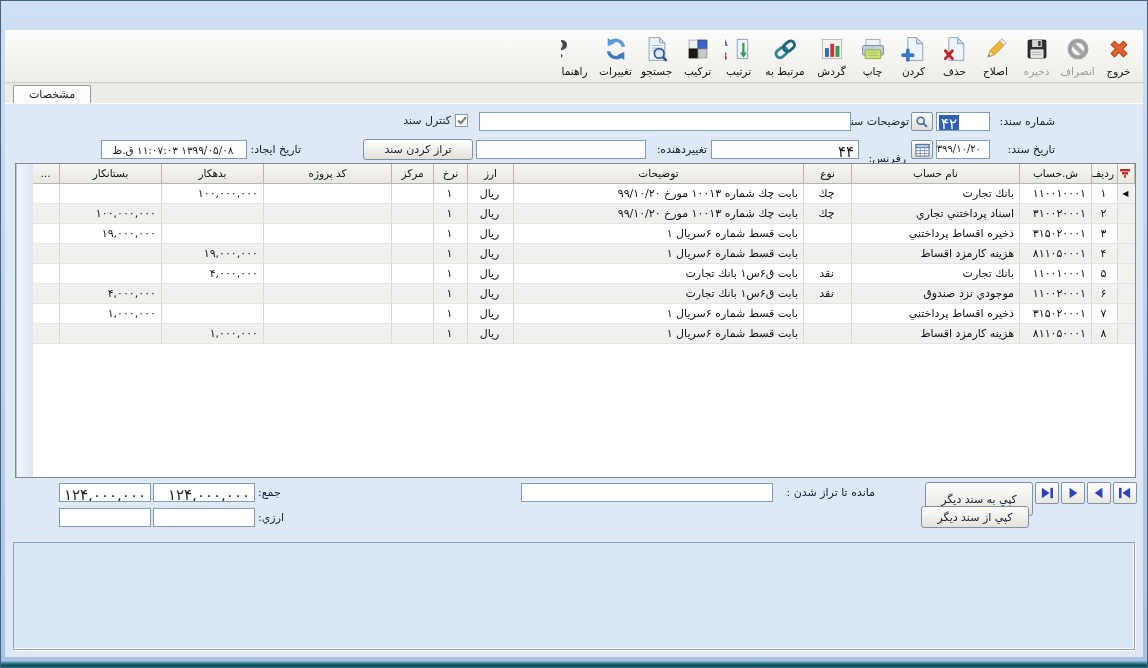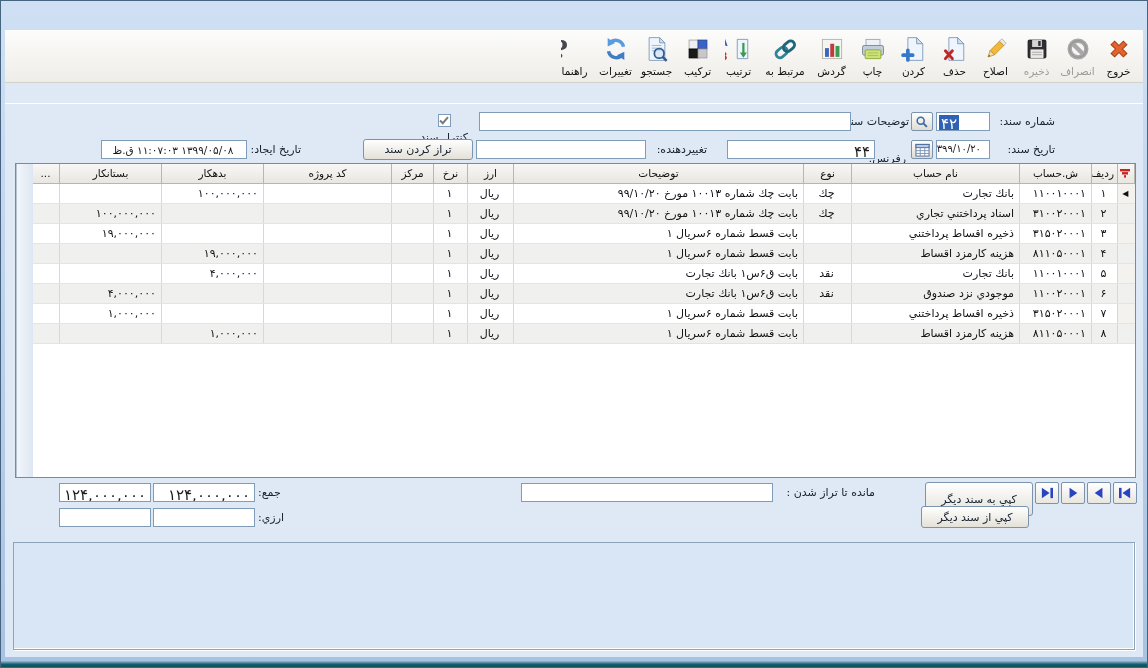--- a/index.html
+++ b/index.html
@@ -47,21 +47,21 @@
   .formpanel { position:absolute; top:73px; left:0; right:0; height:61px; background:#dfe9f5; border-top:1px solid #fff; }
   .flabel { position:absolute; font-size:11px; color:#14202e; white-space:nowrap; direction:rtl; }
   .fbox { position:absolute; height:19px; background:#fff; border:1px solid #7f9db9; font-size:15px;
     direction:rtl; padding:2px 4px 0 2px; overflow:hidden; white-space:nowrap; }
   .sel { background:#2f62b5; color:#fff; padding:0 2px; }
   .fsmallbtn { position:absolute; width:22px; height:19px; border:1px solid #7b93ad;
     background:linear-gradient(#fefefe,#dfdcd4); border-radius:2px; display:flex; align-items:center; justify-content:center; }
   .fbutton { position:absolute; height:21px; border:1px solid #7b93ad; border-radius:3px;
     background:linear-gradient(#fefefe,#e4e1d8); font-size:11px; text-align:center; direction:rtl;
     display:flex; align-items:center; justify-content:center; color:#14202e; }
-  .chkwrap { position:absolute; direction:rtl; display:flex; align-items:center; gap:4px;flex-direction:column; }
+  .chkwrap { position:absolute; direction:rtl; display:flex; align-items:flex-start; gap:4px; }
   .chk { width:13px; height:13px; background:#fff; border:1px solid #7f9db9; display:flex; align-items:center; justify-content:center; }
 
   
   .gridwrap { position:absolute; top:133px; left:10px; width:1121px; height:315px;
     border:1px solid #808890; background:#fff; display:flex; direction:rtl; }
   .vscroll { width:17px; background:linear-gradient(90deg,#f2f6fb,#dde6f2); border-left:1px solid #b8c4d2; order:2; }
   .gridscroll { flex:1; order:1; overflow:hidden; }
   table.grid { border-collapse:collapse; table-layout:fixed; direction:rtl; width:1103px; font-size:11px; }
   table.grid th { height:19px; background:linear-gradient(#f8f7f5,#e8e6e0); border:1px solid #b8b6ae;
     border-top:none; font-weight:normal; font-size:10.5px; color:#111; padding:0 3px; white-space:nowrap; overflow:hidden; }
@@ -259,20 +259,23 @@
       <div class="tb-item">
         <span class="tb-ico">
           <svg viewBox="0 0 32 32" width="28" height="28">
               <text x="8" y="26" font-size="28" font-weight="bold" font-family="DejaVu Serif" fill="#46464e">?</text>
             </svg>
         </span>
           <span class="tb-lbl">راهنما</span>
       </div>
     </div>
 
+    <div class="tabstrip">
+      <div class="tab">مشخصات</div>
+    </div>
 
     <div class="formpanel">
 
       <div class="flabel" style="right:88px; top:11px;">شماره سند:</div>
       <div class="fbox" style="left:931px; top:8px; width:54px; text-align:left;"><span class="sel">۴۲</span></div>
       <div class="fsmallbtn" style="left:906px; top:8px;">
         <span>
             <svg width="14" height="14" viewBox="0 0 16 16">
               <circle cx="6.5" cy="6.5" r="4" fill="none" stroke="#3a6aaa" stroke-width="1.8"></circle>
               <line x1="9.6" y1="9.6" x2="13.6" y2="13.6" stroke="#3a6aaa" stroke-width="2.2"></line>
@@ -300,21 +303,21 @@
               <g stroke="#7a92b8" stroke-width="1">
                 <line x1="5.6" y1="5" x2="5.6" y2="14"></line>
                 <line x1="10.4" y1="5" x2="10.4" y2="14"></line>
                 <line x1="1" y1="8.2" x2="15" y2="8.2"></line>
                 <line x1="1" y1="11.2" x2="15" y2="11.2"></line>
               </g>
             </svg>
           </span>
       </div>
       <div class="flabel" style="right:237px; top:39px;margin-top:9px;">رفرنس:</div>
-      <div class="fbox" style="left:706px; top:36px; width:148px;margin-left:16px;">۴۴</div>
+      <div class="fbox" style="left:706px; top:36px; width:148px;">۴۴</div>
       <div class="flabel" style="right:436px; top:39px;">تغييردهنده:</div>
       <div class="fbox" style="left:471px; top:36px; width:170px;"></div>
       <div class="fbutton" style="left:358px; top:35px; width:110px;">تراز كردن سند</div>
       <div class="flabel" style="right:842px; top:39px;">تاريخ ايجاد:</div>
       <div class="fbox" style="left:96px; top:36px; width:146px; text-align:center; padding-top:3px; font-size:10.5px;">۱۳۹۹/۰۵/۰۸ ۱۱:۰۷:۰۳ ق.ظ</div>
     </div>
 
     <div class="gridwrap">
       <div class="vscroll"></div>
       <div class="gridscroll">

